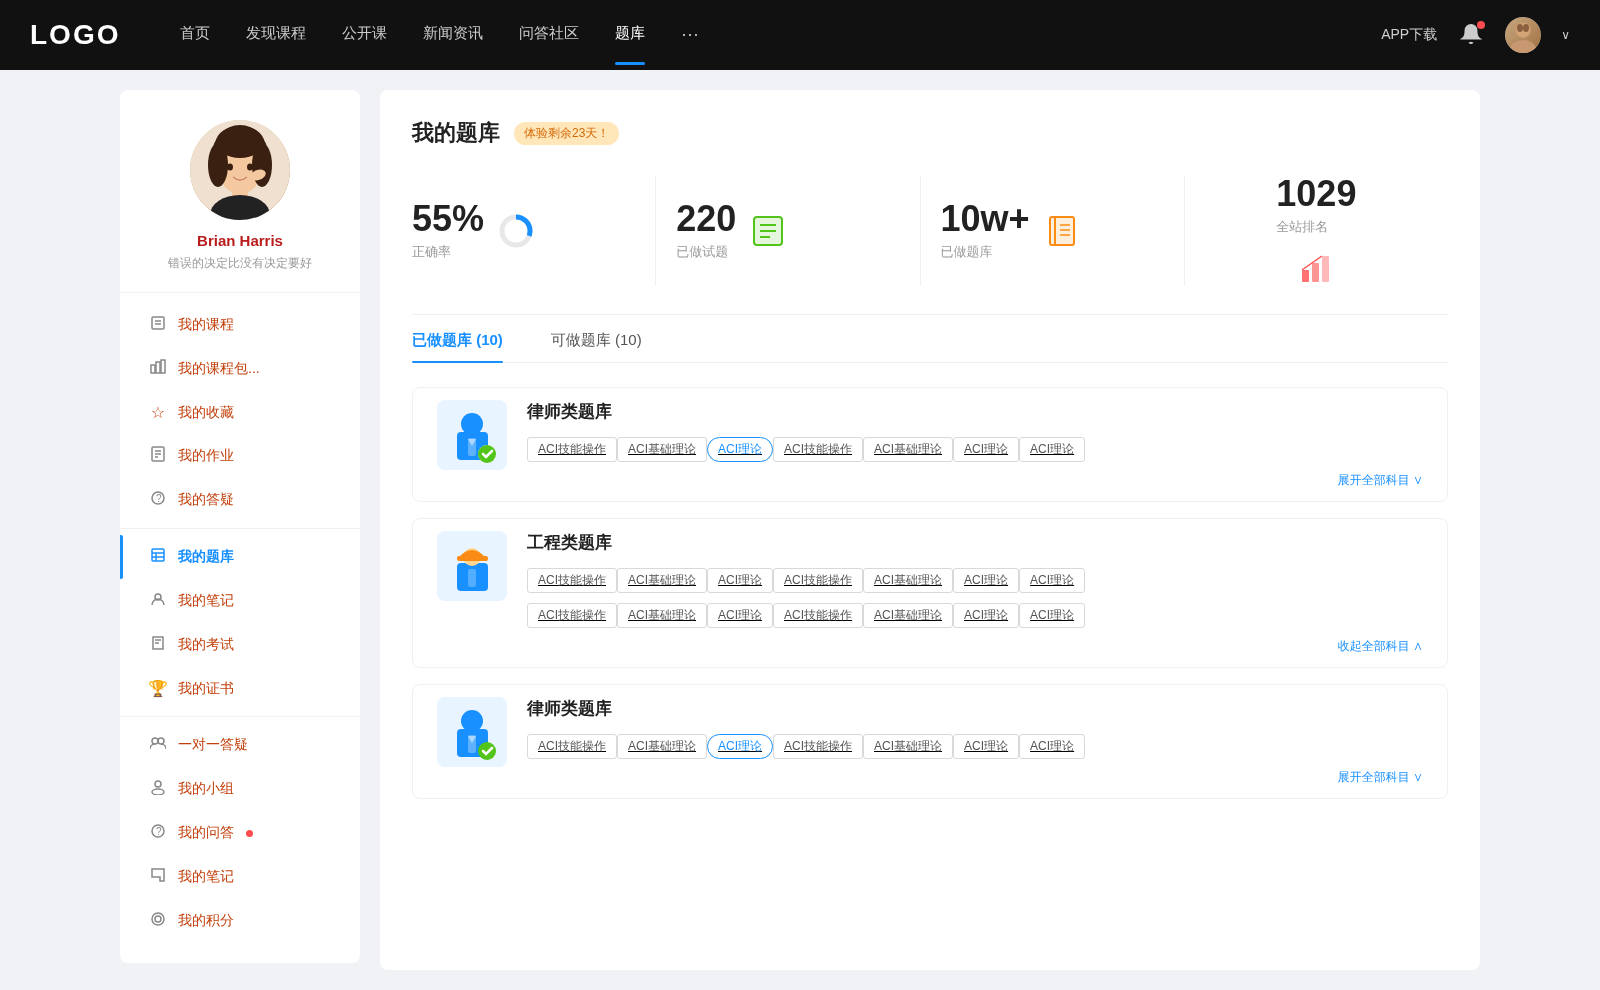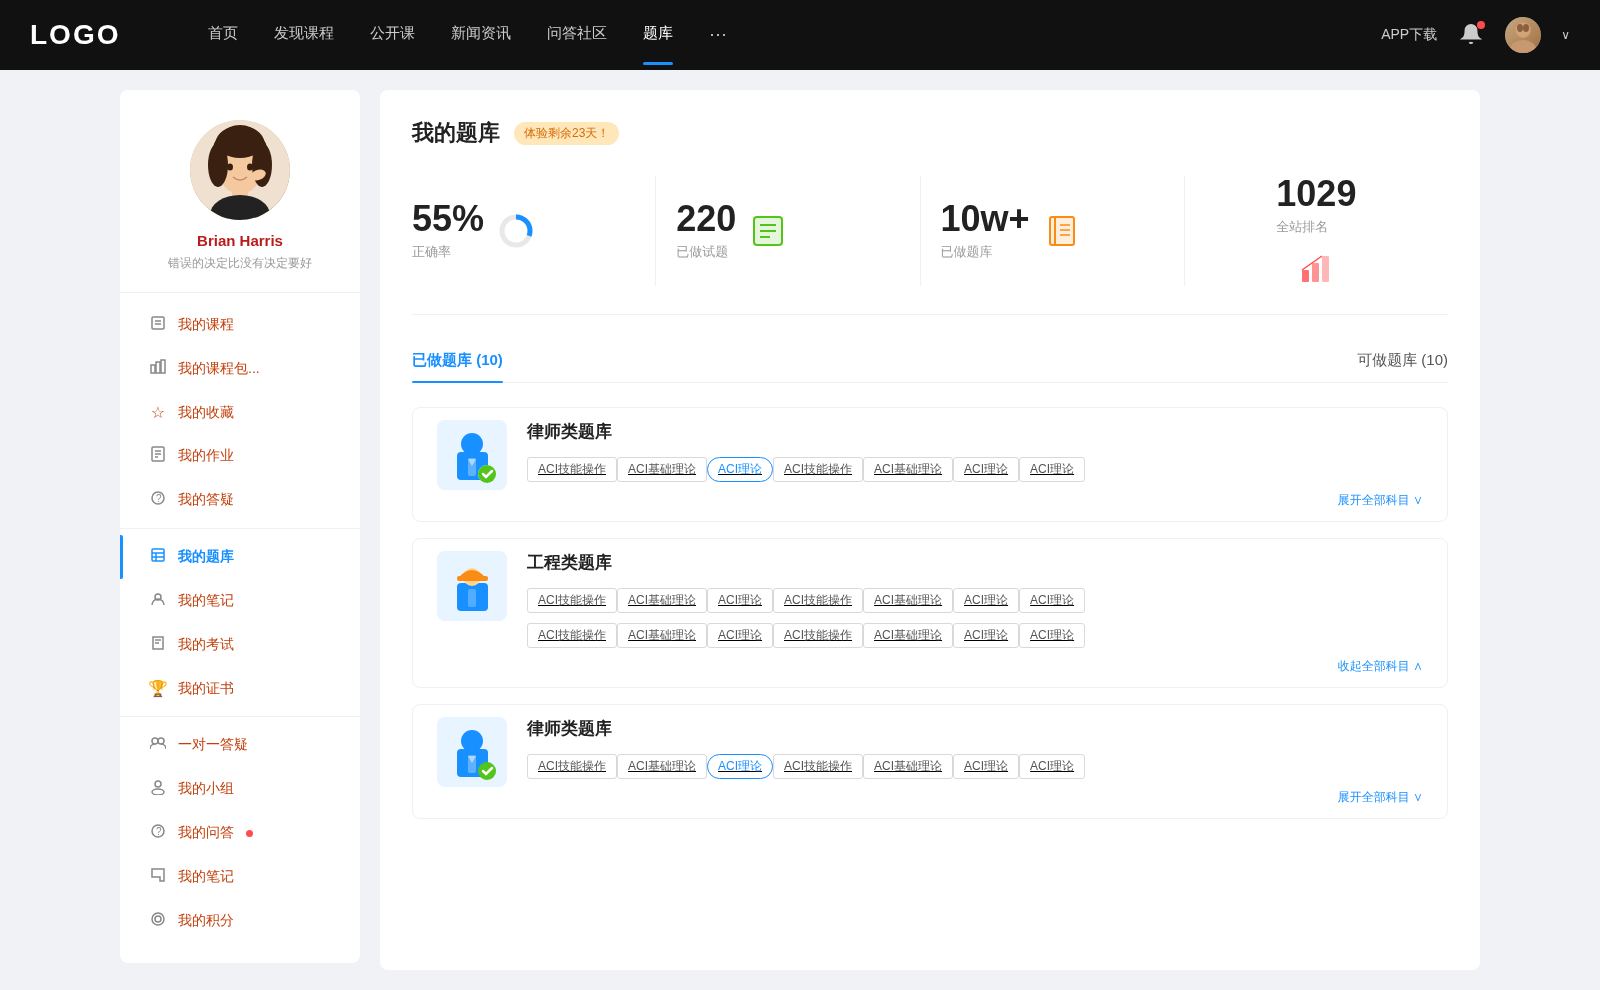--- a/index.html
+++ b/index.html
@@ -22,21 +22,20 @@
       font-weight: bold;
       letter-spacing: 2px;
       margin-right: 50px;
       min-width: 100px;
     }
     .nav-links {
       display: flex;
       align-items: flex-start;
       gap: 36px;
       flex: 1;
-      margin-left: 28px;
     }
     .nav-link {
       color: #ccc;
       font-size: 15px;
       cursor: pointer;
       text-decoration: none;
       position: relative;
       padding-bottom: 4px;
     }
     .nav-link.active {
@@ -211,21 +210,21 @@
       color: #d46b08;
       font-size: 12px;
       padding: 3px 10px;
       border-radius: 12px;
     }
 
     
     .stats-row {
       display: flex;
       gap: 0;
-      margin-bottom: 36px;
+      margin-bottom: 16px;
       border-bottom: 1px solid #f0f0f0;
       padding-bottom: 28px;
     }
     .stat-item {
       flex: 1;
       display: flex;
       align-items: center;
       gap: 14px;
       padding: 0 20px;
       border-right: 1px solid #f0f0f0;
@@ -247,21 +246,20 @@
       width: 36px; height: 36px;
       flex-shrink: 0;
     }
 
     
     .tabs-row {
       display: flex;
       gap: 48px;
       margin-bottom: 24px;
       border-bottom: 1px solid #f0f0f0;
-      justify-content: space-between;
     }
     .tab {
       font-size: 15px;
       color: #555;
       padding-bottom: 12px;
       cursor: pointer;
       position: relative;
     }
     .tab.active {
       color: #1890ff;

